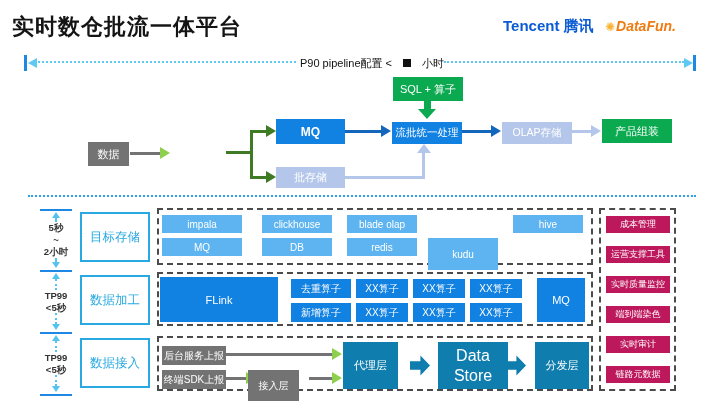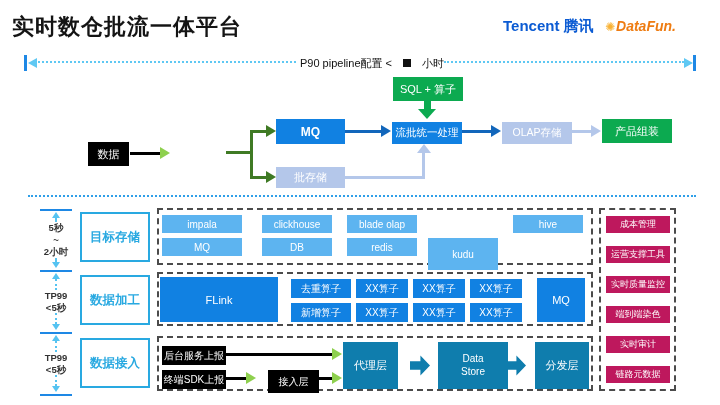--- a/index.html
+++ b/index.html
@@ -1,21 +1,21 @@
 <!DOCTYPE html>
 <html><head>
 <meta charset="utf-8">
 <style>
   html,body{margin:0;padding:0;background:#fff}
   .slide{position:relative;width:720px;height:405px;background:#fff;overflow:hidden;
          font-family:"Liberation Sans","DejaVu Sans",sans-serif;}
   .abs{position:absolute;box-sizing:border-box}
   .bx{display:flex;align-items:center;justify-content:center;color:#fff;text-align:center;box-sizing:border-box}
   .green{background:#0caa50}
-  .lgreen{background:#000000}
+  .lgreen{background:#737373}
   .dgreen{background:#4c7b2b}
   .blue{background:#1181e2}
   .peri{background:#b4c7ea}
   .sky{background:#5db4f0}
   .teal{background:#0f7dad}
   .orange{background:#be185d}
   .title{font-size:22px;font-weight:800;color:#141414;letter-spacing:1px;white-space:nowrap}
   .tlogo{font-size:15px;font-weight:800;color:#0b5bd3;white-space:nowrap}
   .dflogo{font-size:14px;font-weight:800;font-style:italic;color:#ee7c12;white-space:nowrap}
   .dfstar{color:#f9b234;font-style:normal;font-size:12px;margin-right:1px}
@@ -28,21 +28,21 @@
   .c-db{border-left-color:#1266bb}
   .c-pe{border-left-color:#b4c7ea}
   .tu{border-left:7px solid transparent;border-right:7px solid transparent;border-bottom:9px solid #b4c7ea}
   .tdg{border-left:9px solid transparent;border-right:9px solid transparent;border-top:10px solid #0caa50}
   .tus{border-left:4px solid transparent;border-right:4px solid transparent;border-bottom:6px solid #55c3f1}
   .tds{border-left:4px solid transparent;border-right:4px solid transparent;border-top:6px solid #55c3f1}
   .dot{border-top:2px dotted #5fc8f3;height:0}
   .sep{border-top:2px dotted #2f9fe8;height:0}
   .hl{background:#1e88e5}
   .vbar{background:#1e88e5}
-  .lbl{background:#fff;border:2px solid #29a9e1;color:#29a9e1;font-weight:700;font-size:12.5px;
+  .lbl{background:#fff;border:2px solid #29a9e1;color:#29a9e1;font-weight:400;font-size:12.5px;
        display:flex;align-items:center;justify-content:center;box-sizing:border-box}
   .dashed{border:2px dashed #4b4b4b}
   .rail{display:flex;flex-direction:column;align-items:center;font-size:9.5px;font-weight:700;
         color:#333;line-height:1.25;text-align:center}
   .stem{flex:1 1 auto;width:0;border-left:2px dotted #55c3f1;min-height:2px}
   .mtext{display:flex;align-items:center;justify-content:flex-end;font-size:11px;color:#111;
          font-weight:500;white-space:nowrap;gap:11px}
   .blacksq{display:inline-block;width:8px;height:8px;background:#111}
   .barrow{background:#0f7dad;clip-path:polygon(0 30%,52% 30%,52% 2%,100% 50%,52% 98%,52% 70%,0 70%)}
 </style>
@@ -160,26 +160,26 @@
   <div class="abs bx blue" style="left:413px;top:303px;width:52px;height:19px;font-size:10px">XX算子</div>
   <div class="abs bx blue" style="left:470px;top:303px;width:52px;height:19px;font-size:10px">XX算子</div>
   <div class="abs bx blue" style="left:537px;top:278px;width:48px;height:44px;font-size:11px">MQ</div>
 
   <div class="abs bx lgreen" style="left:162px;top:346px;width:64px;height:19px;font-size:10px">后台服务上报</div>
   <div class="abs lgreen" style="left:226px;top:353px;width:106px;height:3px"></div>
   <div class="abs tri tr c-lg" style="left:332px;top:348px"></div>
   <div class="abs bx lgreen" style="left:162px;top:370px;width:64px;height:19px;font-size:10px">终端SDK上报</div>
   <div class="abs lgreen" style="left:226px;top:377px;width:20px;height:3px"></div>
   <div class="abs tri tr c-lg" style="left:246px;top:372px"></div>
-  <div class="abs bx lgreen" style="left:268px;top:370px;width:51px;height:23px;font-size:10px">接入层</div>
+  <div class="abs bx lgreen" style="left:248px;top:370px;width:51px;height:31px;font-size:10px">接入层</div>
   <div class="abs lgreen" style="left:309px;top:377px;width:23px;height:3px"></div>
   <div class="abs tri tr c-lg" style="left:332px;top:372px"></div>
   <div class="abs bx teal" style="left:343px;top:342px;width:55px;height:47px;font-size:11px">代理层</div>
   <div class="abs barrow" style="left:410px;top:355px;width:20px;height:21px"></div>
-  <div class="abs bx teal" style="left:438px;top:342px;width:70px;height:47px;font-size:10px;line-height:1.25;padding:0 20px">Data Store</div>
+  <div class="abs bx teal" style="left:438px;top:342px;width:70px;height:47px;font-size:16px;line-height:1.25;padding:0 20px">Data Store</div>
   <div class="abs barrow" style="left:506px;top:355px;width:20px;height:21px"></div>
   <div class="abs bx teal" style="left:535px;top:342px;width:54px;height:47px;font-size:11px">分发层</div>
 
   <div class="abs bx orange" style="left:606px;top:216px;width:64px;height:17px;font-size:9px">成本管理</div>
   <div class="abs bx orange" style="left:606px;top:246px;width:64px;height:17px;font-size:9px">运营支撑工具</div>
   <div class="abs bx orange" style="left:606px;top:276px;width:64px;height:17px;font-size:9px">实时质量监控</div>
   <div class="abs bx orange" style="left:606px;top:306px;width:64px;height:17px;font-size:9px">端到端染色</div>
   <div class="abs bx orange" style="left:606px;top:336px;width:64px;height:17px;font-size:9px">实时审计</div>
   <div class="abs bx orange" style="left:606px;top:366px;width:64px;height:17px;font-size:9px">链路元数据</div>
 

